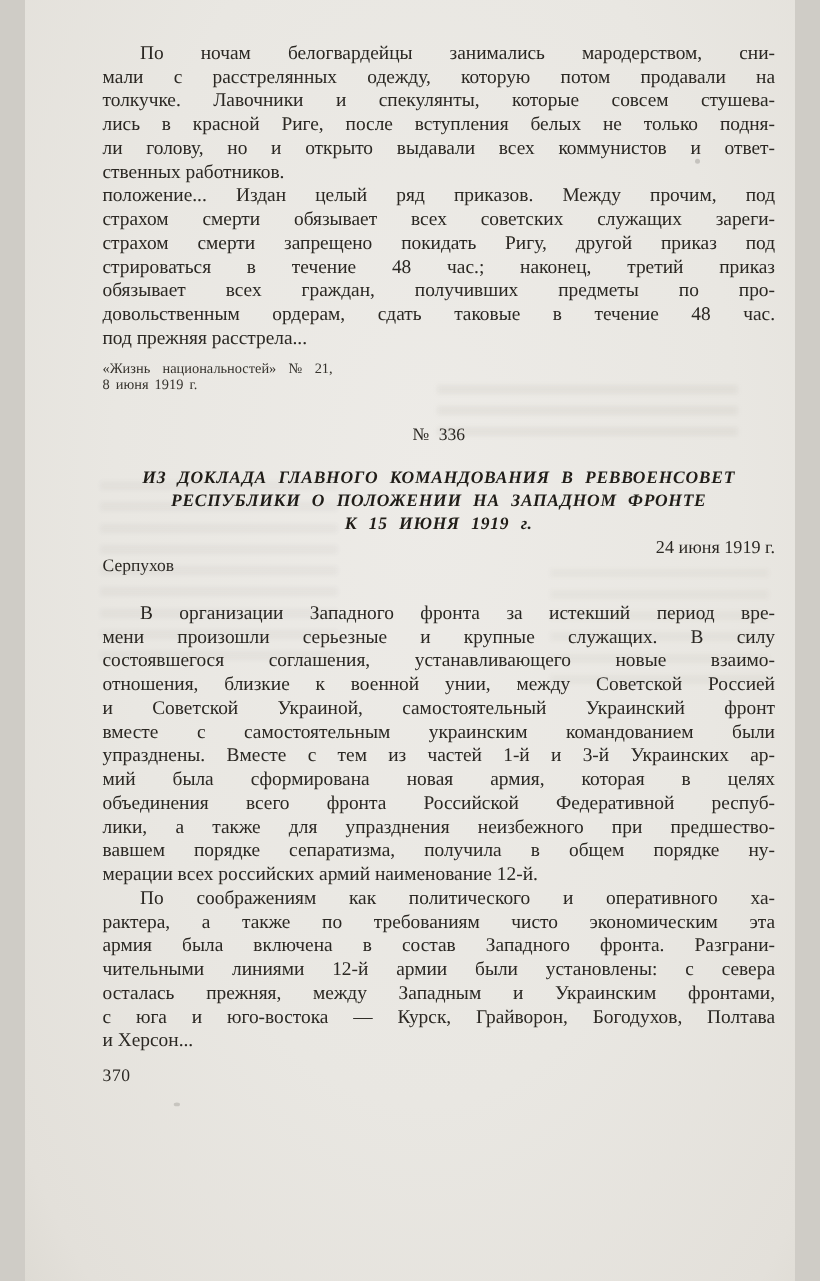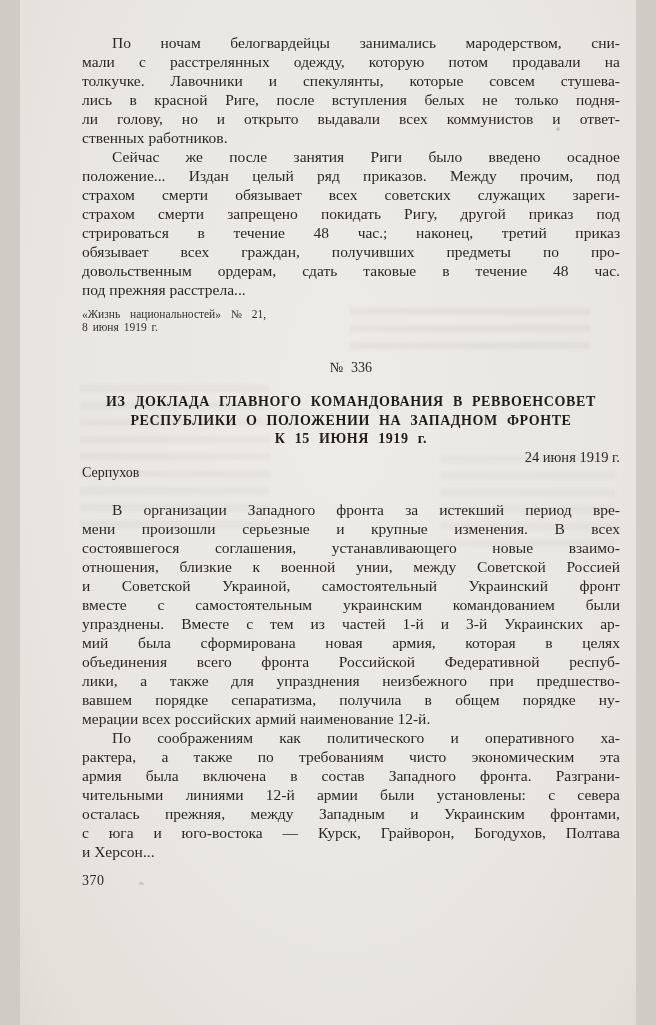--- a/index.html
+++ b/index.html
@@ -16,21 +16,21 @@
   .textcol{position:absolute;left:62px;top:33px;width:538px;}
   .para{font-size:15.5px;line-height:19px;}
   .para .ln{min-height:19px;}
   .jl{text-align:justify;text-align-last:justify;}
   .il{text-indent:30px;}
   .source{margin-top:9px;font-size:11.5px;line-height:12.5px;color:#35322c;}
   .source .s1{word-spacing:7px;}
   .source .s2{word-spacing:2px;}
   .docnum{margin-top:27px;text-align:center;font-size:14px;line-height:15px;word-spacing:4px;}
   .title{margin-top:18px;text-align:center;font-weight:bold;font-size:14px;line-height:18.5px;
-         word-spacing:5px;letter-spacing:0.6px;color:#201d18;}
+         word-spacing:5px;letter-spacing:0.6px;color:#201d18;font-style:italic;}
   .date{text-align:right;font-size:14.5px;line-height:16px;}
   .place{font-size:14px;line-height:16px;}
   .section{margin-top:15px;text-align:center;font-size:15px;line-height:18px;
            letter-spacing:5.5px;word-spacing:9px;color:#2e2b25;}
   .p-after-section{margin-top:19px;}
   .pagenum{margin-top:12px;font-size:14px;letter-spacing:0.5px;}
   
   .speck{position:absolute;border-radius:50%;background:rgba(60,55,48,0.45);}
   .speck.a{left:536px;top:127px;width:4px;height:4px;opacity:.45;}
   .speck.b{left:631px;top:217px;width:4px;height:4px;opacity:.35;}
@@ -63,21 +63,20 @@
     <div class="para">
       <div class="ln jl il">По ночам белогвардейцы занимались мародерством, сни-</div>
       <div class="ln jl">мали с расстрелянных одежду, которую потом продавали на</div>
       <div class="ln jl">толкучке. Лавочники и спекулянты, которые совсем стушева-</div>
       <div class="ln jl">лись в красной Риге, после вступления белых не только подня-</div>
       <div class="ln jl">ли голову, но и открыто выдавали всех коммунистов и ответ-</div>
       <div class="ln">ственных работников.</div>
     </div>
 
     <div class="para">
-      <div class="ln jl il">Сейчас же после занятия Риги было введено осадное</div>
       <div class="ln jl">положение... Издан целый ряд приказов. Между прочим, под</div>
       <div class="ln jl">страхом смерти обязывает всех советских служащих зареги-</div>
       <div class="ln jl">страхом смерти запрещено покидать Ригу, другой приказ под</div>
       <div class="ln jl">стрироваться в течение 48 час.; наконец, третий приказ</div>
       <div class="ln jl">обязывает всех граждан, получивших предметы по про-</div>
       <div class="ln jl">довольственным ордерам, сдать таковые в течение 48 час.</div>
       <div class="ln">под прежняя расстрела...</div>
     </div>
 
     <div class="source">
@@ -92,21 +91,21 @@
       <div>РЕСПУБЛИКИ О ПОЛОЖЕНИИ НА ЗАПАДНОМ ФРОНТЕ</div>
       <div>К 15 ИЮНЯ 1919 г.</div>
     </div>
 
     <div class="date">24 июня 1919 г.</div>
     <div class="place">Серпухов</div>
 
 
     <div class="para p-after-section">
       <div class="ln jl il">В организации Западного фронта за истекший период вре-</div>
-      <div class="ln jl">мени произошли серьезные и крупные изменения. В всех</div>
+      <div class="ln jl">мени произошли серьезные и крупные служащих. В силу</div>
       <div class="ln jl">состоявшегося соглашения, устанавливающего новые взаимо-</div>
       <div class="ln jl">отношения, близкие к военной унии, между Советской Россией</div>
       <div class="ln jl">и Советской Украиной, самостоятельный Украинский фронт</div>
       <div class="ln jl">вместе с самостоятельным украинским командованием были</div>
       <div class="ln jl">упразднены. Вместе с тем из частей 1-й и 3-й Украинских ар-</div>
       <div class="ln jl">мий была сформирована новая армия, которая в целях</div>
       <div class="ln jl">объединения всего фронта Российской Федеративной респуб-</div>
       <div class="ln jl">лики, а также для упразднения неизбежного при предшество-</div>
       <div class="ln jl">вавшем порядке сепаратизма, получила в общем порядке ну-</div>
       <div class="ln">мерации всех российских армий наименование 12-й.</div>

